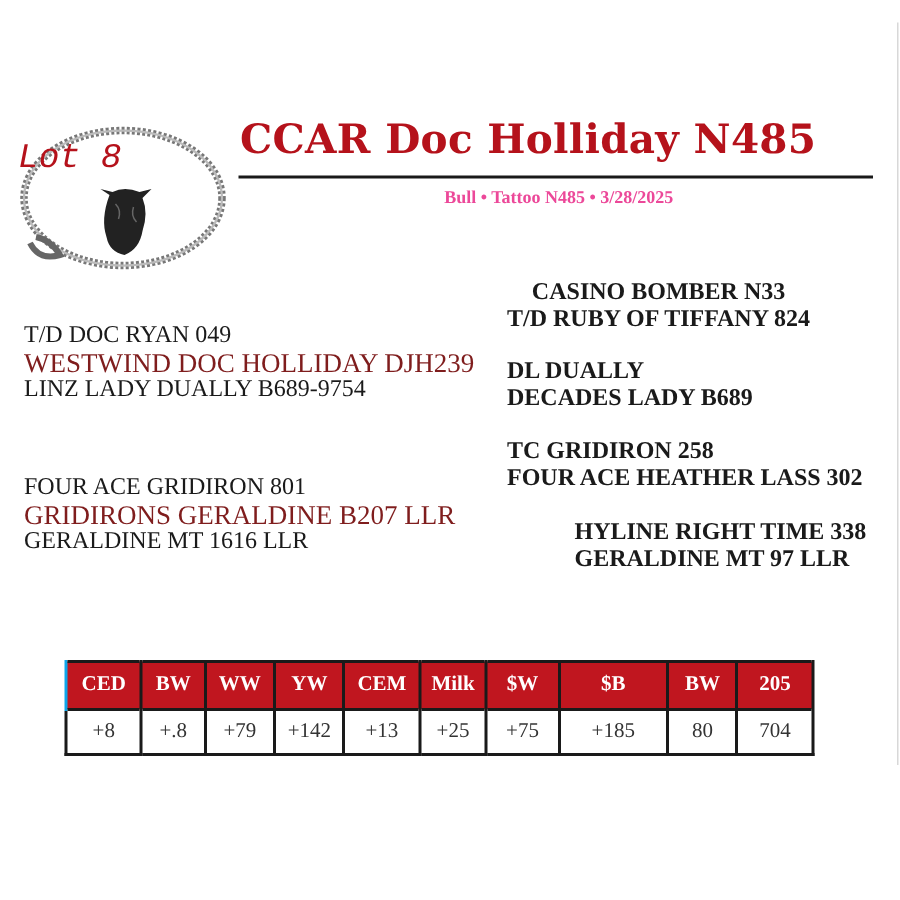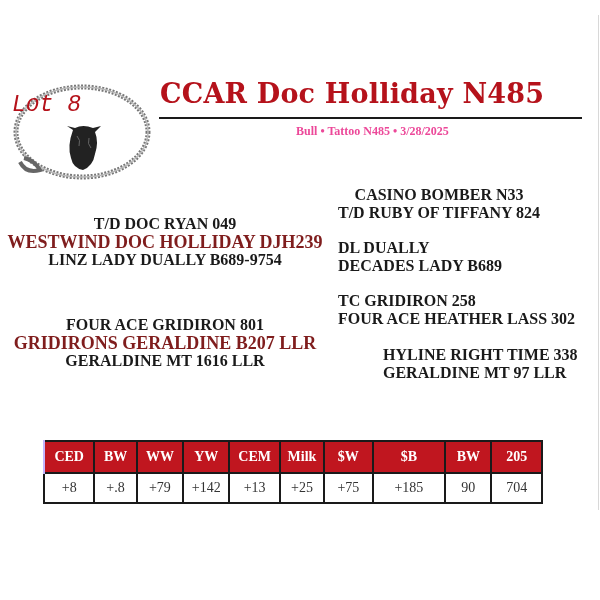--- a/index.html
+++ b/index.html
@@ -8,30 +8,30 @@
   .edge-line { position:absolute; left:598px; top:15px; width:1px; height:495px; background:#d8d8d8; }
   .logo { position:absolute; left:12px; top:82px; width:140px; height:104px; }
   .logo svg { position:absolute; left:0; top:0; }
   .lot-text { position:absolute; left:0; width:140px; top:10px; text-align:left;
               font-family:Liberation Mono, monospace; font-style:italic; font-size:23px; color:#b5121b; }
   .title { position:absolute; left:160px; top:78px; width:435px; text-align:left;
            font-family:"DejaVu Serif", serif; font-weight:bold; font-size:27px; color:#b5121b; letter-spacing:0.2px; }
   .title-rule { position:absolute; left:159px; top:117px; width:423px; height:2px; background:#1a1a1a; }
   .subtitle { position:absolute; left:160px; top:124px; width:425px; text-align:center;
               font-weight:bold; font-size:12px; color:#ec4899; }
-  .pblock { position:absolute; text-align:center; font-weight:bold; line-height:18px; }
+  .pblock { position:absolute; text-align:left; font-weight:normal; line-height:18px;padding-left:16px; }
   .pblock div { white-space:nowrap; }
   .sire { font-size:16px; }
   .name-red { font-size:18px; color:#7f1d1d; }
   .rblock { position:absolute; left:338px; font-weight:bold; font-size:16px; line-height:18px; }
   .rblock div { white-space:nowrap; }
   table.epd { position:absolute; left:43px; top:440px; width:500px; border-collapse:collapse;
               border:2px solid #1a1a1a; table-layout:fixed; }
   table.epd th { background:#c0161f; color:#fff; font-weight:bold; font-size:14px; height:30px;
-                 border-left:2px solid #c4b5fd; border-right:2px solid #1a1a1a; padding:0; }
+                 border-left:2px solid #0ea5e9; border-right:2px solid #1a1a1a; padding:0; }
   table.epd td { background:#fff; color:#333; font-size:14px; height:28px; text-align:center;
                  border:2px solid #1a1a1a; padding:0; }
 </style>
 </head>
 <body>
 
 <div class="edge-line"></div>
 
 <div class="logo">
   <svg width="140" height="104" viewBox="0 0 140 104">
@@ -107,17 +107,17 @@
   </tr>
   <tr>
     <td>+8</td>
     <td>+.8</td>
     <td>+79</td>
     <td>+142</td>
     <td>+13</td>
     <td>+25</td>
     <td>+75</td>
     <td>+185</td>
-    <td>90</td>
+    <td>80</td>
     <td>704</td>
   </tr>
 </tbody>
   </table>
 
 </body></html>

